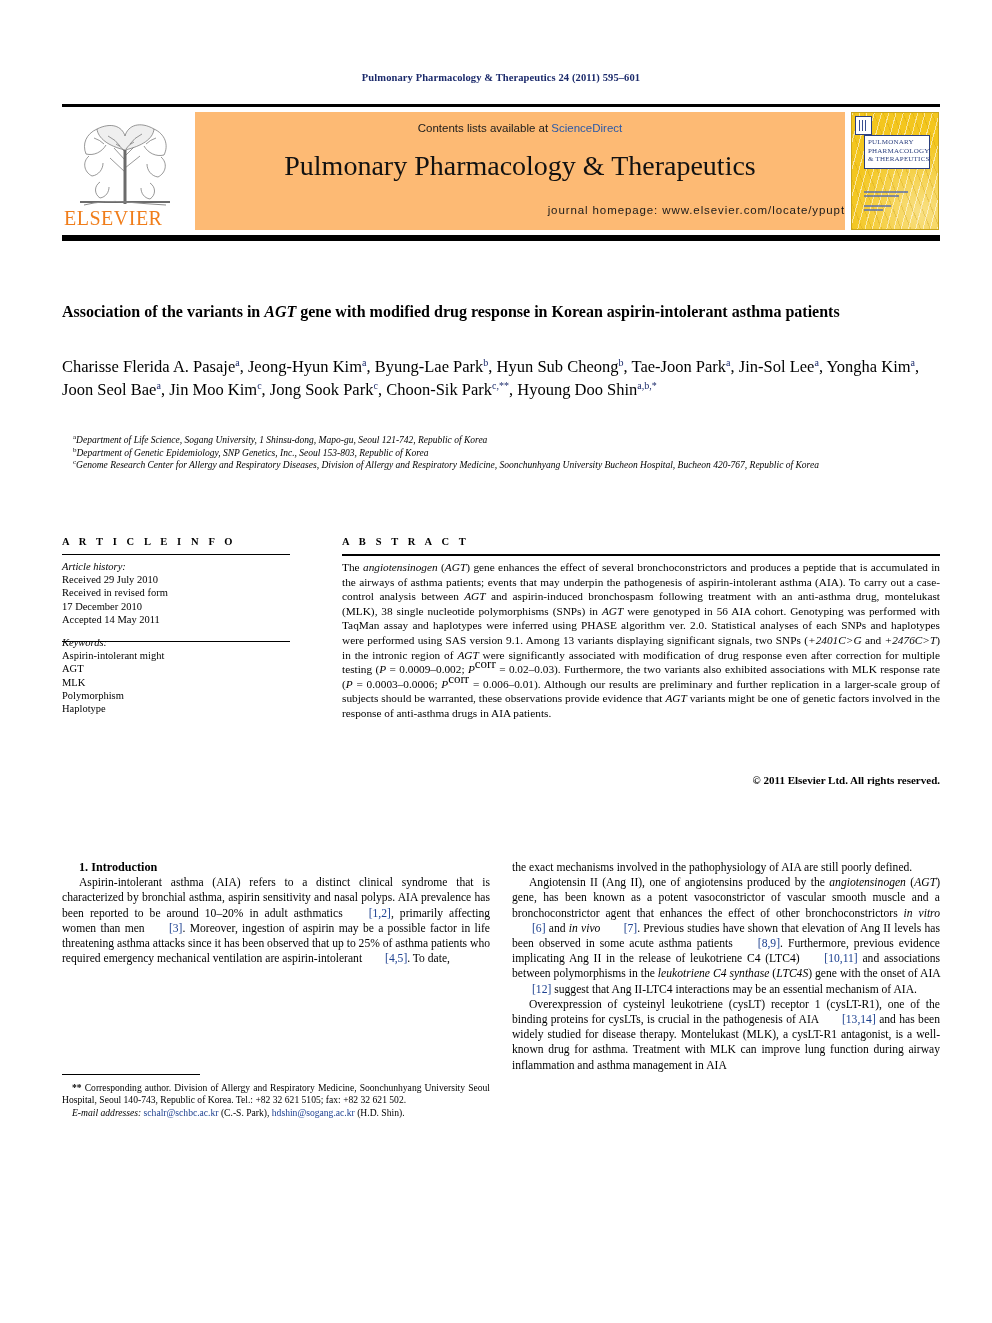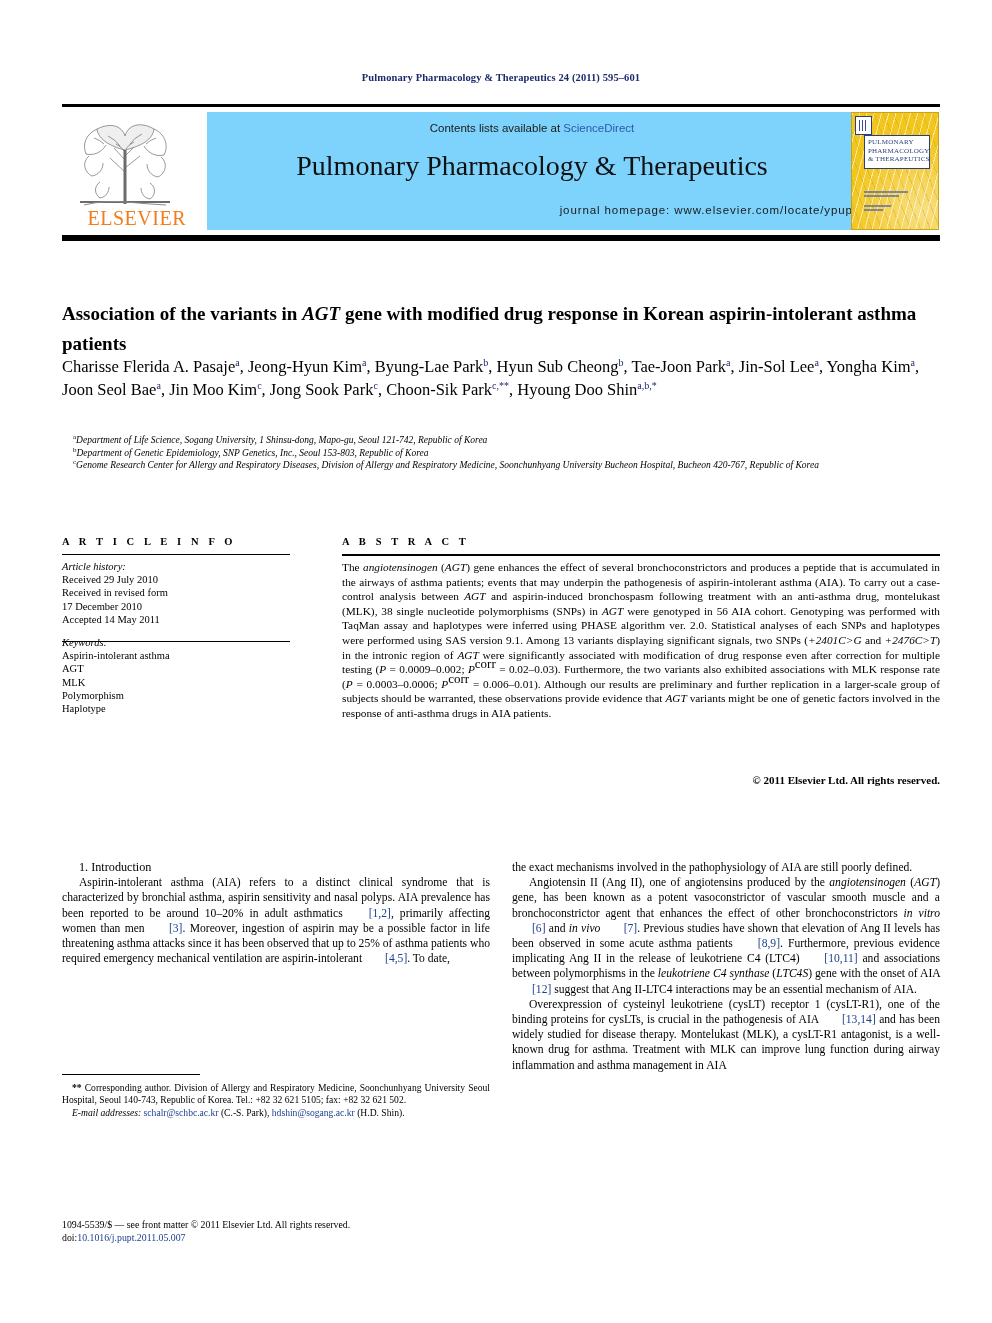--- a/index.html
+++ b/index.html
@@ -66,35 +66,35 @@
     top: 8px;
     width: 122px;
     height: 118px;
   }
   .elsevier svg { display:block; }
   .elsevier-word {
     position: absolute;
     left: 0;
     bottom: 0px;
     width: 122px;
-    text-align: right;
+    text-align: left;
     font-family: "Liberation Serif", serif;
     font-size: 20px;
     letter-spacing: 0.5px;
     color: #F07D1A;
   }
 
   
   .banner {
     position: absolute;
-    left: 145px;
+    left: 133px;
     top: 8px;
     width: 650px;
     height: 118px;
-    background: #7dd3fc;
+    background: #fdba74;
   }
   .banner .contents {
     position: absolute;
     left: 0;
     top: 10px;
     width: 650px;
     text-align: center;
     font-family: "Liberation Sans", sans-serif;
     font-size: 11.5px;
     color: #1a1a1a;
@@ -196,21 +196,21 @@
   .cover .smalltext i:nth-child(4){ width: 48%; }
   .cover .smalltext i:nth-child(5){ width: 34%; }
 
   
   .title {
     position: absolute;
     left: 62px;
     top: 286px;
     width: 878px;
     font-family: "Liberation Serif", serif;
-    font-size: 19px;
+    font-size: 16px;
     line-height: 30px;
     color: #000;
   }
   .title i { font-style: italic; }
 
   .authors {
     position: absolute;
     left: 62px;
     top: 355px;
     width: 878px;
@@ -300,21 +300,21 @@
     font-size: 11.6px;
     line-height: 15.2px;
     text-align: justify;
   }
   .col-left  { left: 62px;  top: 860px; }
   .col-right { left: 512px; top: 860px; }
   .col p { margin: 0; text-indent: 17px; }
   .col p.noindent { text-indent: 0; }
   .col i { font-style: italic; }
   .secnum {
-    font-weight: normal;
+    font-weight: bold;
     font-size: 12.2px;
     margin: 0 0 16px 0;
     text-indent: 0;
   }
   .ref { color: #1b3f8f; padding-left: 20px; }
 
   
   .footnote-rule {
     position: absolute;
     left: 62px;
@@ -425,21 +425,21 @@
     <div class="it">Article history:</div>
     <div>
         <div>Received 29 July 2010</div>
         <div>Received in revised form</div>
         <div>17 December 2010</div>
         <div>Accepted 14 May 2011</div>
       </div>
     <div class="kwblock">
       <div class="it">Keywords:</div>
       <div>
-          <div>Aspirin-intolerant asthma</div>
+          <div>Aspirin-intolerant might</div>
           <div>AGT</div>
           <div>MLK</div>
           <div>Polymorphism</div>
           <div>Haplotype</div>
         </div>
     </div>
   </div>
   <div class="sec-rule-thin" style="left:62px; top:641px; width:228px;"></div>
 
   <div class="hdr-label" style="left:342px; top:536px;">A B S T R A C T</div>
@@ -467,20 +467,14 @@
     <p><b>**</b> Corresponding author. Division of Allergy and Respiratory Medicine, Soonchunhyang University Seoul Hospital, Seoul 140-743, Republic of Korea. Tel.: +82 32 621 5105; fax: +82 32 621 502.</p>
     <p>
       <i>E-mail addresses:</i>
       <span class="mail">schalr@schbc.ac.kr</span>
       <span>(C.-S. Park)</span>,
       <span class="mail">hdshin@sogang.ac.kr</span>
       <span>(H.D. Shin).</span>
     </p>
   </div>
 
-  <div class="colophon">
-    <div>1094-5539/$ — see front matter © 2011 Elsevier Ltd. All rights reserved.</div>
-    <div>
-      <span>doi:</span><span class="doi">10.1016/j.pupt.2011.05.007</span>
-    </div>
-  </div>
 
 </div>
 
 </body></html>

